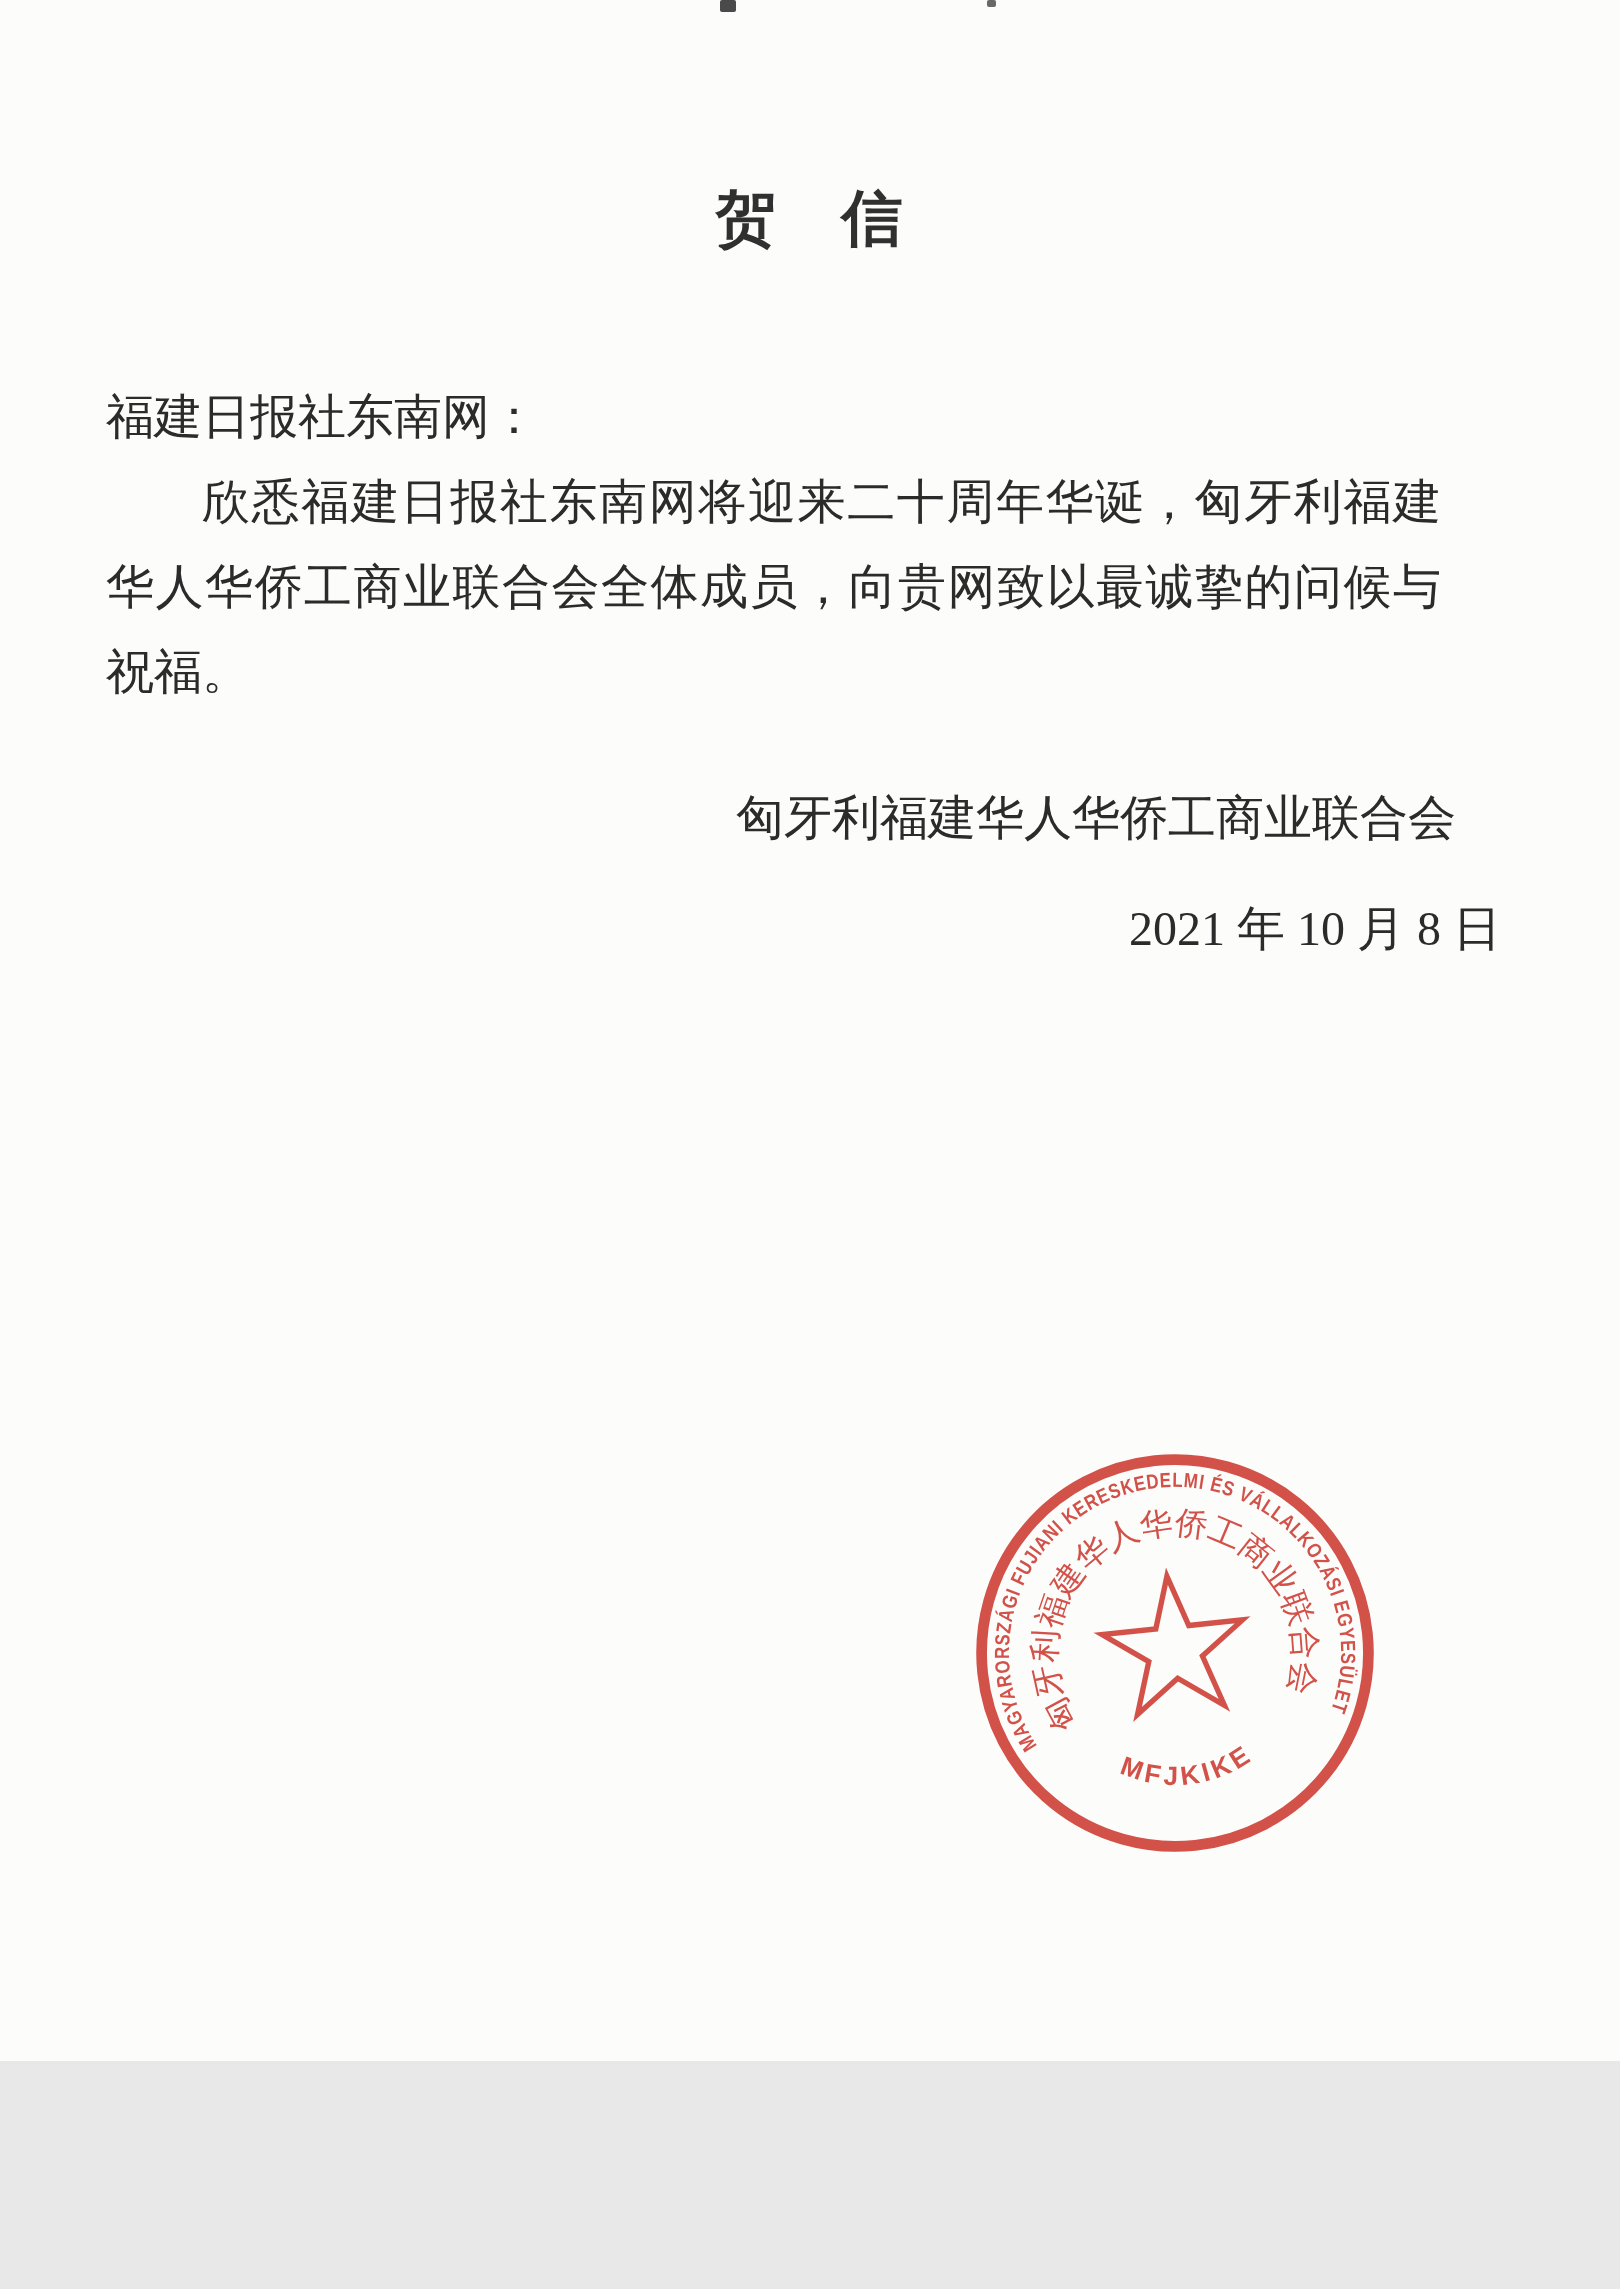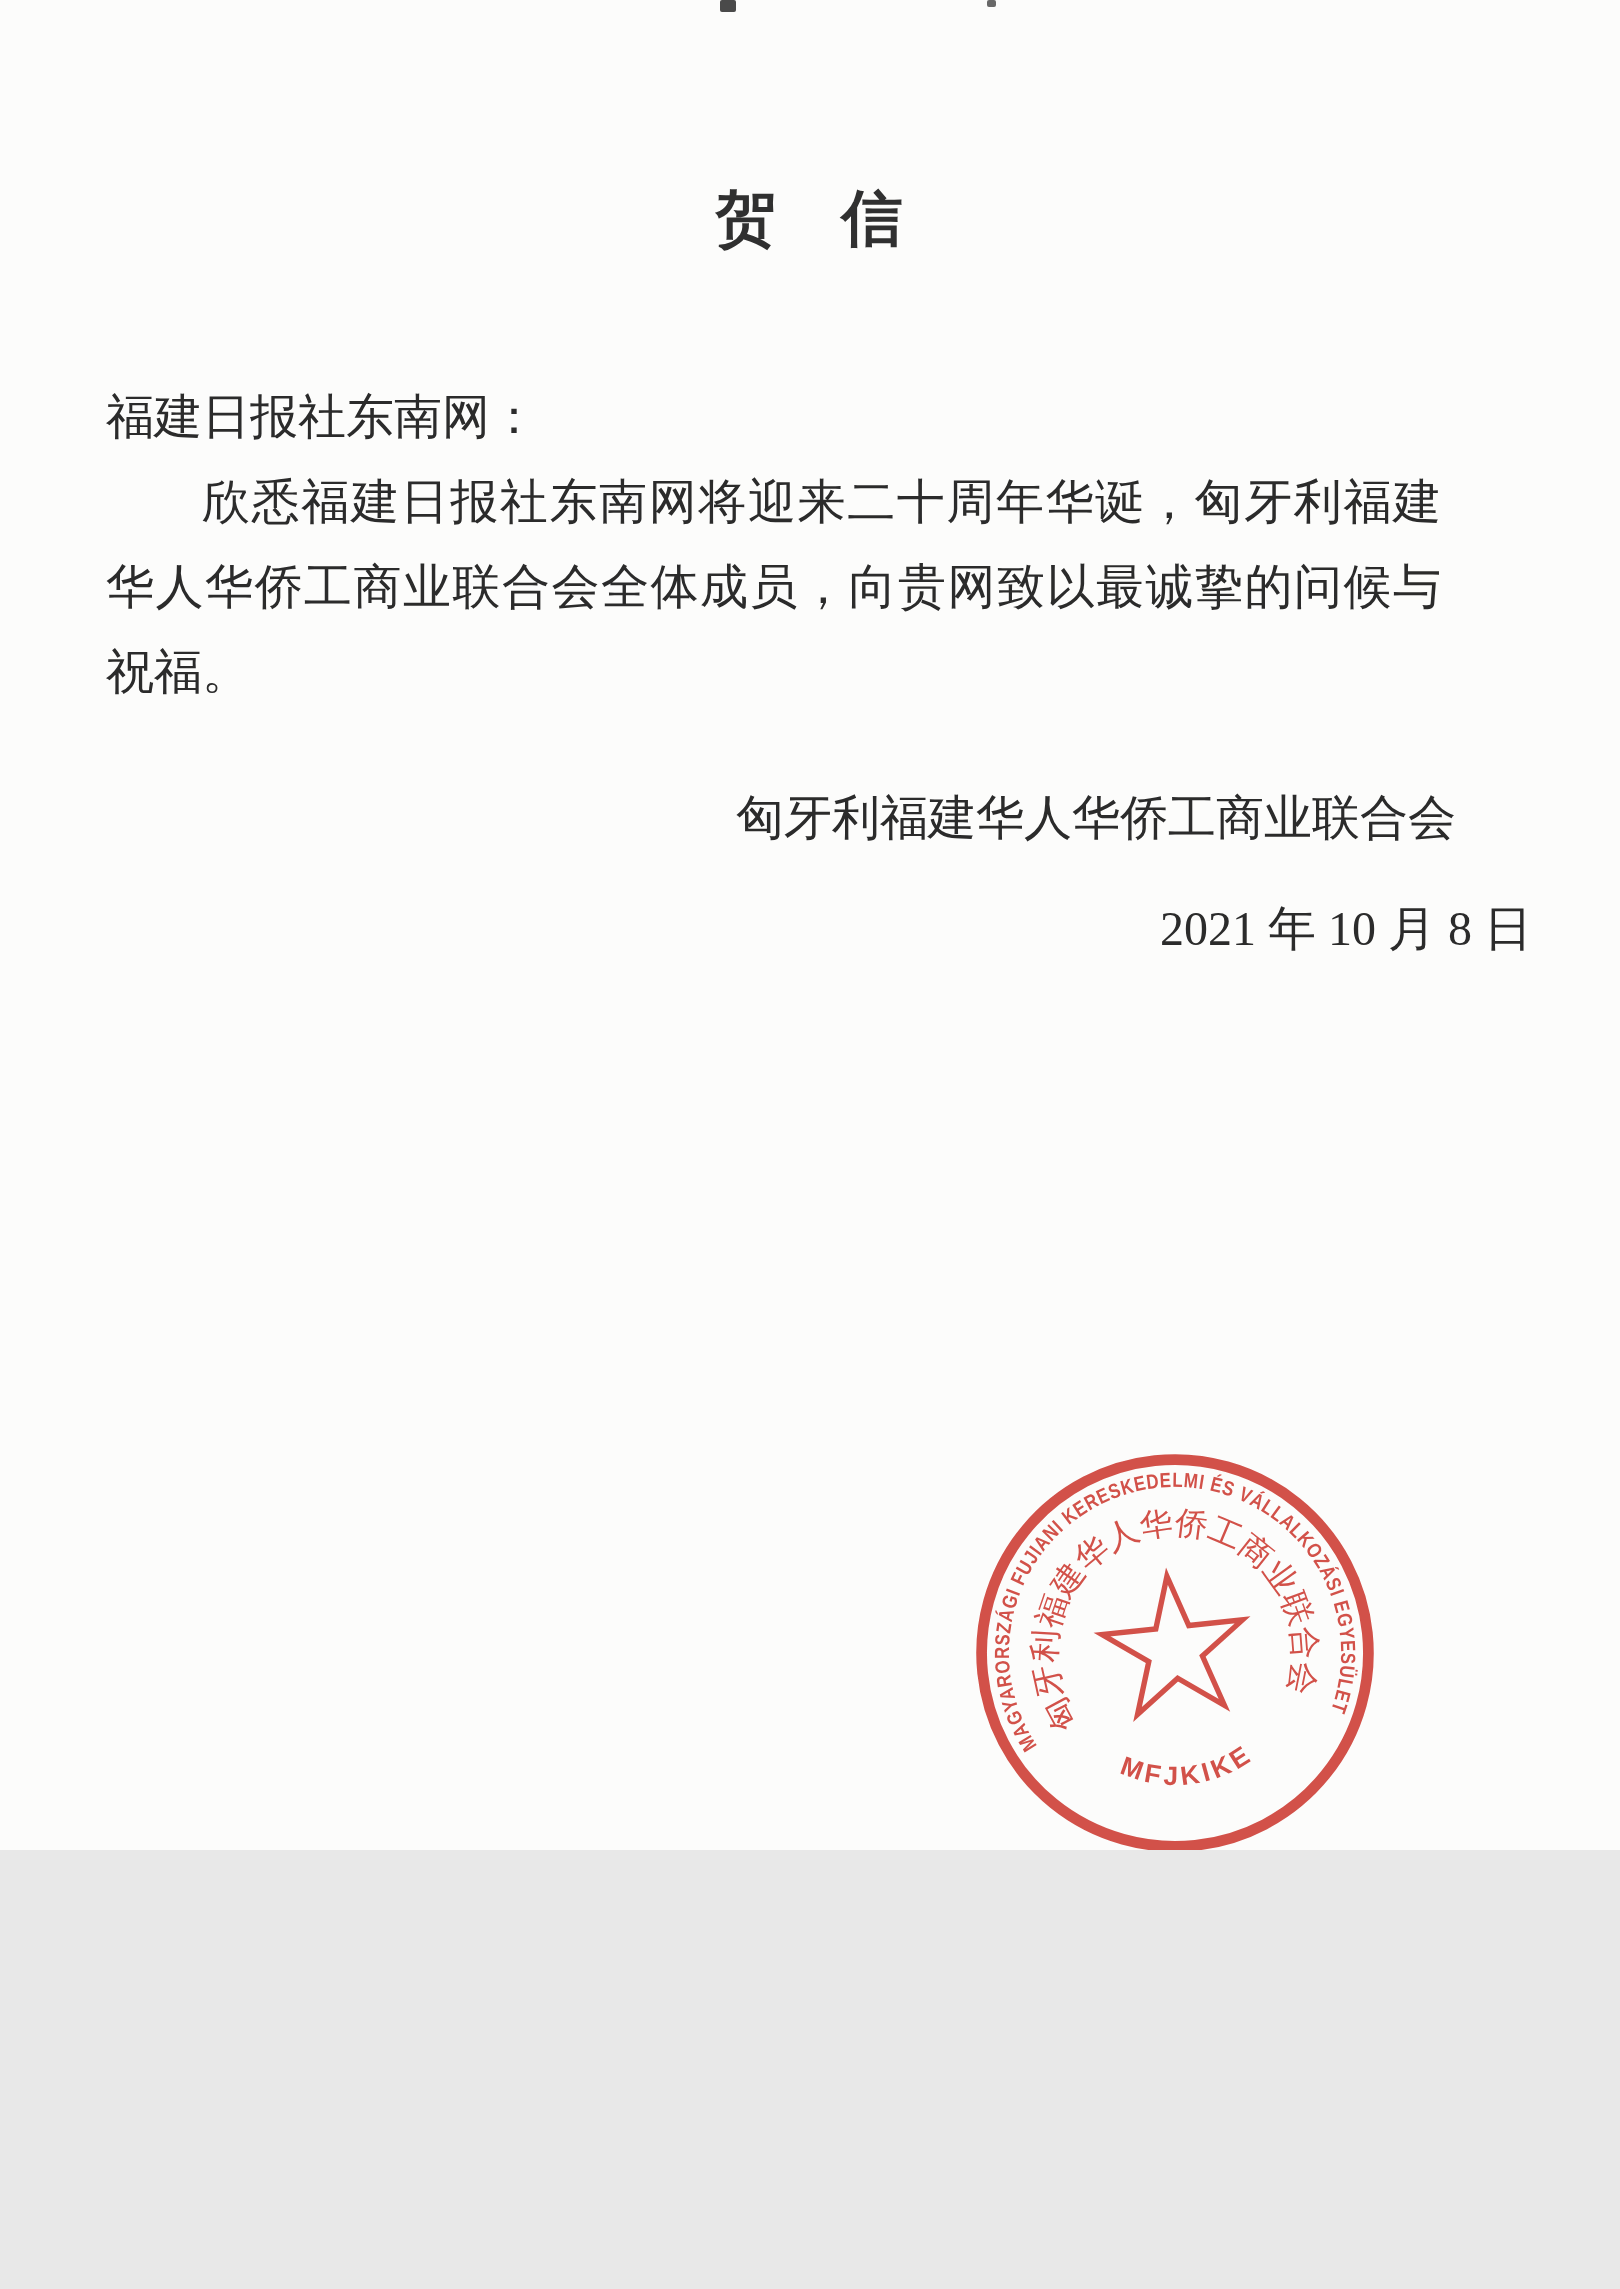--- a/index.html
+++ b/index.html
@@ -1,19 +1,19 @@
 <!DOCTYPE html>
 <html lang="zh"><head>
 <meta charset="utf-8">
 <style>
   html, body { margin: 0; padding: 0; background: #e8e8e8; }
   .page {
     position: relative;
     width: 1620px;
-    height: 1850px;
+    height: 2061px;
     margin: 0 auto;
     background: #fcfcfb;
     overflow: hidden;
     font-family: "Liberation Serif", "DejaVu Serif", serif;
     color: #2b2b2b;
   }
   .title {
     margin: 188px 0 0 0;
     text-align: center;
     font-size: 61px;
@@ -36,21 +36,21 @@
     margin-top: 61px;
     padding-right: 164px;
     font-size: 48px;
     line-height: 85px;
     text-align: right;
     position: relative;
     z-index: 2;
   }
   .date {
     margin-top: 25.5px;
-    padding-right: 88px;
+    padding-right: 119px;
     font-size: 48px;
     line-height: 85px;
     text-align: right;
     position: relative;
     z-index: 2;
   }
   .seal {
     position: absolute;
     left: 965px;
     top: 1443px;

